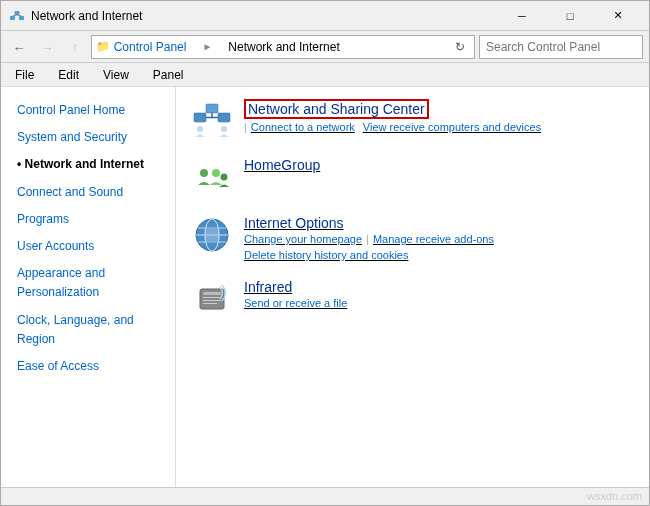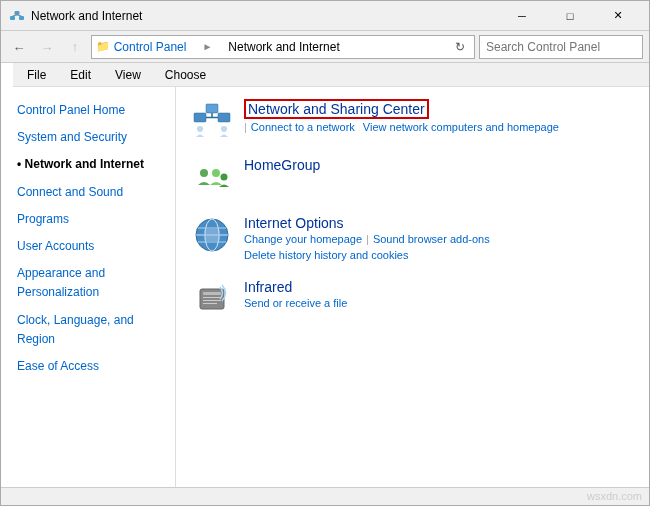--- a/index.html
+++ b/index.html
@@ -134,21 +134,20 @@
 
     
     .menu-bar {
       height: 24px;
       display: flex;
       align-items: center;
       padding: 0 8px;
       border-bottom: 1px solid #ddd;
       background: #f0f0f0;
       gap: 12px;
-      margin-left: 12px;
     }
     .menu-item {
       font-size: 12px;
       cursor: pointer;
       padding: 2px 6px;
       color: #000;
     }
 
     
     .main-area {
@@ -196,21 +195,21 @@
       gap: 12px;
     }
     .content-icon {
       width: 40px;
       min-width: 40px;
       height: 40px;
       display: flex;
       align-items: center;
       justify-content: center;
     }
-    .content-text { flex: 1; }
+    .content-text { flex: 1; text-decoration: underline; }
     .content-title {
       font-size: 14px;
       color: #003399;
       font-weight: normal;
       cursor: pointer;
       margin-bottom: 2px;
     }
     .content-title.highlighted {
       border: 2px solid #cc0000;
       display: inline-block;
@@ -292,21 +291,21 @@
   <div class="search-box">
     <input class="search-input" type="text" placeholder="Search Control Panel" style="">
     <span class="search-icon-span">🔍</span>
   </div>
 </div>
 
 <div class="menu-bar">
   <span class="menu-item">File</span>
   <span class="menu-item">Edit</span>
   <span class="menu-item">View</span>
-  <span class="menu-item">Choose</span>
+  <span class="menu-item">Panel</span>
 </div>
 
 <div class="main-area">
 
   <div class="sidebar">
     <div class="sidebar-item">Control Panel Home</div>
     <div class="sidebar-item">System and Security</div>
     <div class="sidebar-item active">Network and Internet</div>
     <div class="sidebar-item">Connect and Sound</div>
     <div class="sidebar-item">Programs</div>
@@ -334,21 +333,21 @@
           <circle cx="32" cy="30" r="3" fill="#c0d8f0"></circle>
           <path d="M28 38 Q32 33 36 38" fill="#c0d8f0" stroke="none"></path>
         </svg>
       </div>
       <div class="content-text">
         <div class="content-title highlighted">Network and Sharing Center</div>
         <div class="content-links">
           <span class="sep">|</span>
           <a>Connect to a network</a>
           <br style="flex-basis:100%">
-          <a>View network computers and homepage</a>
+          <a>View receive computers and devices</a>
         </div>
       </div>
     </div>
 
     <div class="content-item">
       <div class="content-icon">
         <svg width="40" height="40" viewBox="0 0 40 40">
 
           <circle cx="12" cy="16" r="4" fill="#5aaa5a"></circle>
           <path d="M6 28 Q12 22 18 28" fill="#5aaa5a"></path>
@@ -374,21 +373,21 @@
           <line x1="6" y1="27" x2="34" y2="27" stroke="#cce4ff" stroke-width="0.8"></line>
 
           <rect x="12" y="14" width="16" height="12" rx="2" fill="#aac8e8" opacity="0.5"></rect>
         </svg>
       </div>
       <div class="content-text">
         <div class="content-title">Internet Options</div>
         <div class="content-links">
           <a>Change your homepage</a>
           <span class="sep">|</span>
-          <a>Sound browser add-ons</a>
+          <a>Manage receive add-ons</a>
           <br style="flex-basis:100%">
           <a>Delete history history and cookies</a>
         </div>
       </div>
     </div>
 
     <div class="content-item">
       <div class="content-icon">
         <svg width="40" height="40" viewBox="0 0 40 40">
 

